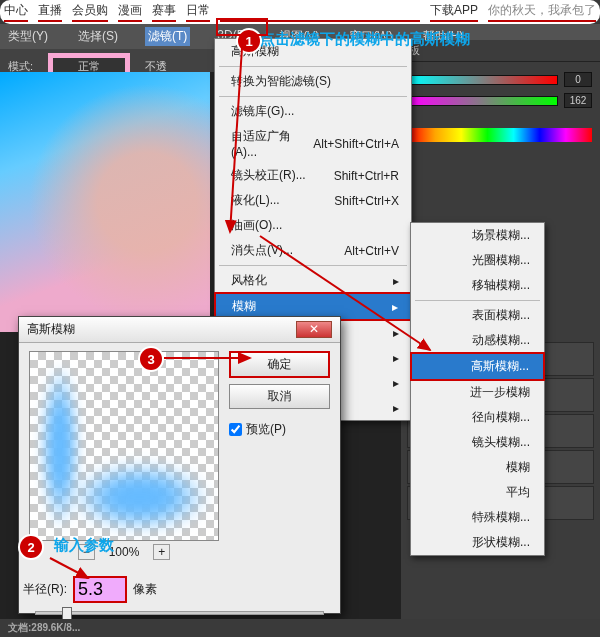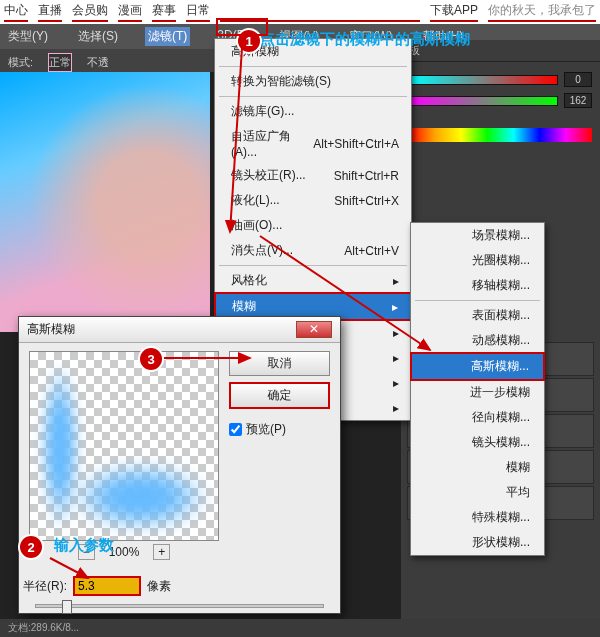--- a/index.html
+++ b/index.html
@@ -1,17 +1,17 @@
 <!DOCTYPE html>
 <html><head>
 <meta charset="utf-8">
 <style>
   * { box-sizing: border-box; margin: 0; padding: 0; font-family: "Microsoft YaHei", sans-serif; }
   body { background: #393939; width: 600px; height: 637px; overflow: hidden; position: relative; font-size: 11px; color: #ccc; }
-  .topbar { background: #fff; color: #333; padding: 2px 4px; display: flex; gap: 10px; font-size: 12px; }
+  .topbar { background: #fff; color: #333; padding: 2px 4px; display: flex; gap: 10px; font-size: 12px; border-radius: 10px; }
   .topbar span { border-bottom: 2px solid #b00; padding-bottom: 1px;}
   .menubar { background: #535353; padding: 3px 5px; display: flex; gap: 24px; color: #ddd; font-size: 12px; }
   .menubar .menu-item { padding: 1px 3px; }
   .menubar .menu-item.active { background: #5a8ac7; color: #fff; }
   .toolbar { background: #424242; border-bottom: 1px solid #2a2a2a; padding: 4px 8px; display: flex; gap: 15px; align-items: center; color:#ccc; }
   .tabs { background: #3a3a3a; padding: 3px 8px; display: flex; gap: 10px; color:#bbb; font-size:11px; }
   .editor { position: absolute; left: 0; top: 72px; right: 200px; bottom: 0; background: #222; }
   .photo { position: absolute; left: 0; top: 0; width: 210px; height: 260px; background: linear-gradient(160deg,#0af 0%,#6cf 30%,#eac 70%); overflow:hidden; }
   .photo::after { content:""; position:absolute; inset:0; background: radial-gradient(circle at 70% 50%, rgba(230,180,170,.9) 25%, transparent 60%); }
   .right-panel { position: absolute; right: 0; top: 40px; width: 200px; bottom: 0; background: #3c3c3c; border-left: 1px solid #222; }
@@ -40,28 +40,28 @@
   .dlg-body { display:flex; padding:8px 10px; gap:10px;}
   .preview { width:190px; height:190px; border:1px solid #888; background:repeating-conic-gradient(#ccc 0 25%, #fff 0 50%) 0 0/16px 16px; position:relative; overflow:hidden;}
   .preview .smear{position:absolute;left:10px;top:10px;width:40px;height:170px;background:radial-gradient(#6bf 30%,transparent 70%);filter:blur(6px);}
   .preview .smear2{position:absolute;left:40px;top:110px;width:140px;height:70px;background:radial-gradient(#6bf 30%,transparent 70%);filter:blur(8px);}
   .dlg-right{flex:1;display:flex;flex-direction:column;gap:6px;align-items:stretch;}
   .btn { background:linear-gradient(#fefefe,#ddd); border:1px solid #888; padding:3px 8px; font-size:12px; color:#222; text-align:center;}
   .btn.ok{border:2px solid #c00;}
   .chk{display:flex;align-items:center;gap:4px;color:#222;font-size:12px;margin-top:6px;}
   .zoomrow{display:flex;justify-content:center;gap:14px;align-items:center;color:#222;font-size:12px;margin-top:3px;}
   .radius-row{display:flex;align-items:center;gap:6px;color:#222;font-size:12px;margin:8px 4px;}
-  .radius-row input{width:68px;border:2px solid #c00;text-align:left;padding:1px 3px;background:#eab308;font-size:12px;}
+  .radius-row input{width:54px;border:2px solid #c00;text-align:left;padding:1px 3px;background:#f0abfc;font-size:18px;}
   .slider-bar{height:4px;background:#ccc;border:1px solid #999;margin:2px 16px 8px;position:relative;}
   .slider-bar .knob{position:absolute;left:26px;top:-5px;width:10px;height:14px;background:#eee;border:1px solid #666;}
   .marker{position:absolute;width:22px;height:22px;border-radius:50%;background:#c00;color:#fff;font-weight:bold;display:flex;align-items:center;justify-content:center;font-size:13px;box-shadow:0 0 0 2px #fff;}
   .annot{position:absolute;color:#0ea5e9;font-weight:bold;font-size:15px;background:rgba(255,255,255,0);}
   .red-box{position:absolute;border:2px solid #c00;}
   svg.arrow{position:absolute;pointer-events:none;}
-  .statusbar{position:absolute;left:0;right:0;bottom:0;background:#3a3a3a;color:#aaa;font-size:10px;padding:2px 8px;display:flex;justify-content:space-between;}
+  .statusbar{position:absolute;left:0;right:0;bottom:0;background:#3a3a3a;color:#aaa;font-size:10px;padding:2px 8px;display:flex;justify-content:space-between;font-weight:bold;}
   .ctrl-row{display:flex;align-items:center;gap:4px;padding:3px 6px;color:#ccc;font-size:11px;}
   .ctrl-sel{background:#2c2c2c;border:1px solid #1a1a1a;padding:1px 6px;}
 </style>
 </head>
 <body>
 
 <div class="topbar">
   <span>中心</span>
   <span>直播</span>
   <span>会员购</span>
@@ -78,21 +78,21 @@
   <span class="menu-item">选择(S)</span>
   <span class="menu-item active">滤镜(T)</span>
   <span class="menu-item">3D(D)</span>
   <span class="menu-item">视图(V)</span>
   <span class="menu-item">窗口(W)</span>
   <span class="menu-item">帮助(H)</span>
 </div>
 
 <div class="toolbar">
   <span>模式:</span>
-  <span style="border:1px solid #f9a8d4;padding:1px 0;background:#333">正常</span>
+  <span style="border:5px solid #f9a8d4;padding:1px 25px;background:#333">正常</span>
   <span>不透</span>
 </div>
 
 <div class="tabs">
   <span>23.psd ×</span>
   <span>2021-09-17_143723.jpg @ 100%...</span>
 </div>
 
 <div class="editor">
   <div class="photo"></div>
@@ -235,22 +235,22 @@
         <div class="smear"></div>
           <div class="smear2"></div>
       </div>
       <div class="zoomrow">
         <span style="border:1px solid #999;padding:0 4px">−</span>
         <span>100%</span>
         <span style="border:1px solid #999;padding:0 4px">+</span>
       </div>
     </div>
     <div class="dlg-right">
+      <div class="btn ok">确定</div>
       <div class="btn">取消</div>
-      <div class="btn ok">确定</div>
       <label class="chk">
           <input type="checkbox" checked="" style="">
           <span>预览(P)</span>
         </label>
     </div>
   </div>
   <div class="radius-row">
     <span>半径(R):</span>
     <input value="5.3" style="">
     <span>像素</span>

